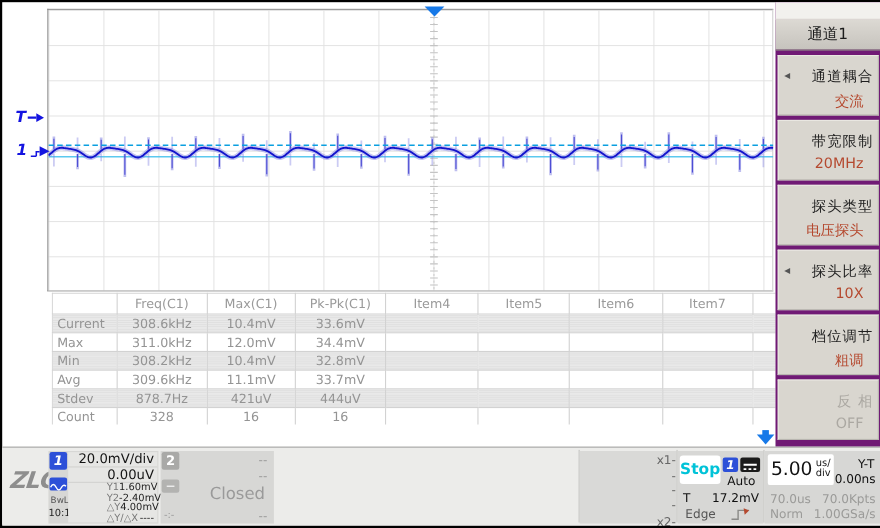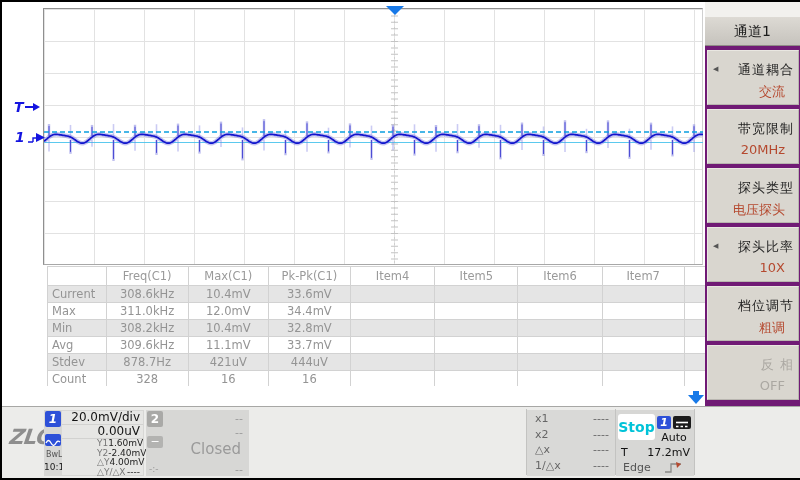--- a/index.html
+++ b/index.html
@@ -77,21 +77,21 @@
   #ch2-badge{left:1px;top:1px;background:#a9a9a7;font-style:normal;}
   #ch2-minus{position:absolute;left:1px;top:26px;width:16px;height:12px;background:#b3b3b1;border-radius:2px;
     color:#fff;text-align:center;line-height:11px;font-size:11px;}
   #ch2-top1{position:absolute;right:6px;top:2px;font-size:11px;}
   #ch2-top2{position:absolute;right:6px;top:16px;font-size:11px;}
   #ch2-state{position:absolute;right:8px;top:30px;font-size:15px;color:#9a9a9a;}
   #ch2-bot1{position:absolute;left:3px;top:54px;font-size:9px;}
   #ch2-bot2{position:absolute;right:6px;top:53px;font-size:11px;}
   
   #p-cur{left:525px;width:88px;background:#d9d9d7;}
-  .xrow{display:flex;justify-content:space-between;padding:2px 6px 0 8px;font-size:11px;color:#666;line-height:13.5px;}
+  .xrow{display:flex;justify-content:space-between;padding:2px 6px 0 22px;font-size:11px;color:#666;line-height:13.5px;margin-left:48px;}
   
   #p-trig{left:614px;width:78px;}
   #stopbox{position:absolute;left:2px;top:4px;width:37px;height:26px;background:#fff;border-radius:3px;
     text-align:center;line-height:26px;font-size:14px;font-weight:bold;color:#00c3d8;}
   #trig-src{left:41px;top:6px;background:#2d50d8;width:14px;height:13px;line-height:13px;font-size:11px;}
   #trig-coup{position:absolute;left:57px;top:6px;width:18px;height:13px;background:#1b1b1b;border-radius:2px;}
   #trig-mode{position:absolute;left:41px;top:21px;width:34px;text-align:center;font-size:11px;color:#111;}
   #trig-lrow{position:absolute;left:5px;top:36px;right:4px;display:flex;justify-content:space-between;font-size:11px;color:#111;}
   #trig-erow{position:absolute;left:7px;top:51px;right:10px;display:flex;justify-content:space-between;font-size:11px;color:#555;}
   
@@ -453,16 +453,35 @@
           <span>Edge</span>
           <svg width="20" height="13">
             <path d="M1,11 h6 v-8 h10" stroke="#8a8a88" stroke-width="1.3" fill="none"></path>
             <polygon points="12,1 17,3 13,7" fill="#b5492f"></polygon>
           </svg>
         </div>
       </div>
 
       <div class="vsep" style="left:692px"></div>
 
+      <div class="panel" id="p-time">
+        <div id="tbox">
+          <span class="big">5.00</span>
+          <span class="unit">
+            <span>us/</span><br>
+            <span>div</span>
+          </span>
+        </div>
+        <div id="tb-mode">Y-T</div>
+        <div id="tb-delay">0.00ns</div>
+        <div id="tb-row1">
+          <span>70.0us</span>
+          <span>70.0Kpts</span>
+        </div>
+        <div id="tb-row2">
+          <span>Norm</span>
+          <span>1.00GSa/s</span>
+        </div>
+      </div>
     </div>
 
   </div>
 </div>
 
 </body></html>

